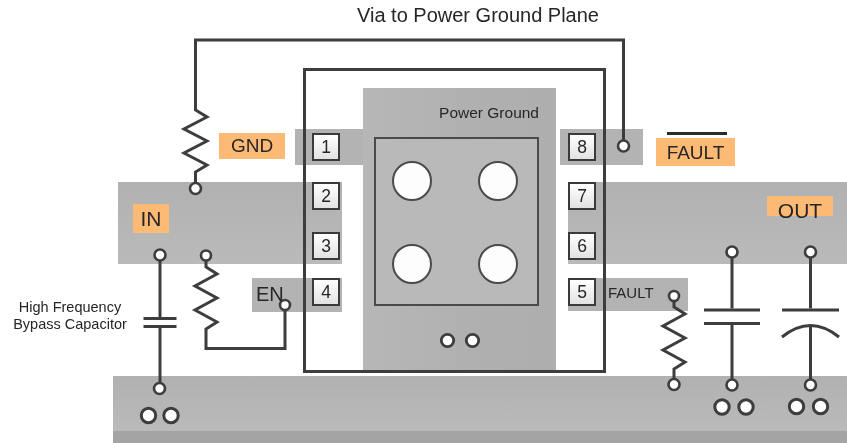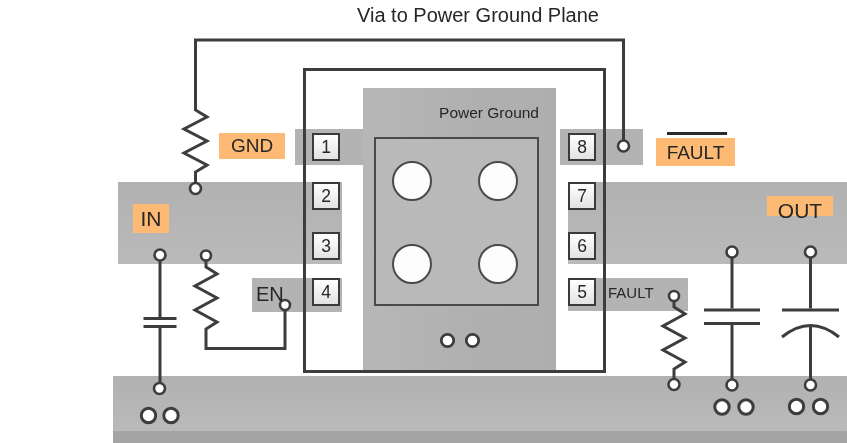--- a/index.html
+++ b/index.html
@@ -128,14 +128,18 @@
 
   <div class="label-box" style="left:767px; top:196px; width:66px; height:20px; line-height:30px; font-size:21px;">OUT</div>
 
   <div class="label-box" style="left:656px; top:130px; width:79px; height:28px; line-height:30px; font-size:19px;margin-top:8px;">FAULT</div>
   <div class="bar" style="left:667px; top:132px; width:60px; height:2.5px;"></div>
 
   <div class="txt" style="left:256px; top:283px; font-size:20px;text-align:center;">EN</div>
 
   <div class="txt" style="left:608px; top:284px; font-size:15px;">FAULT</div>
 
+  <div class="txt" style="left:0px; top:299px; width:140px; text-align:center; font-size:14.5px; line-height:17px; white-space:normal;">
+    <div>High Frequency</div>
+    <div>Bypass Capacitor</div>
+  </div>
 
 </div>
 
 </body></html>

